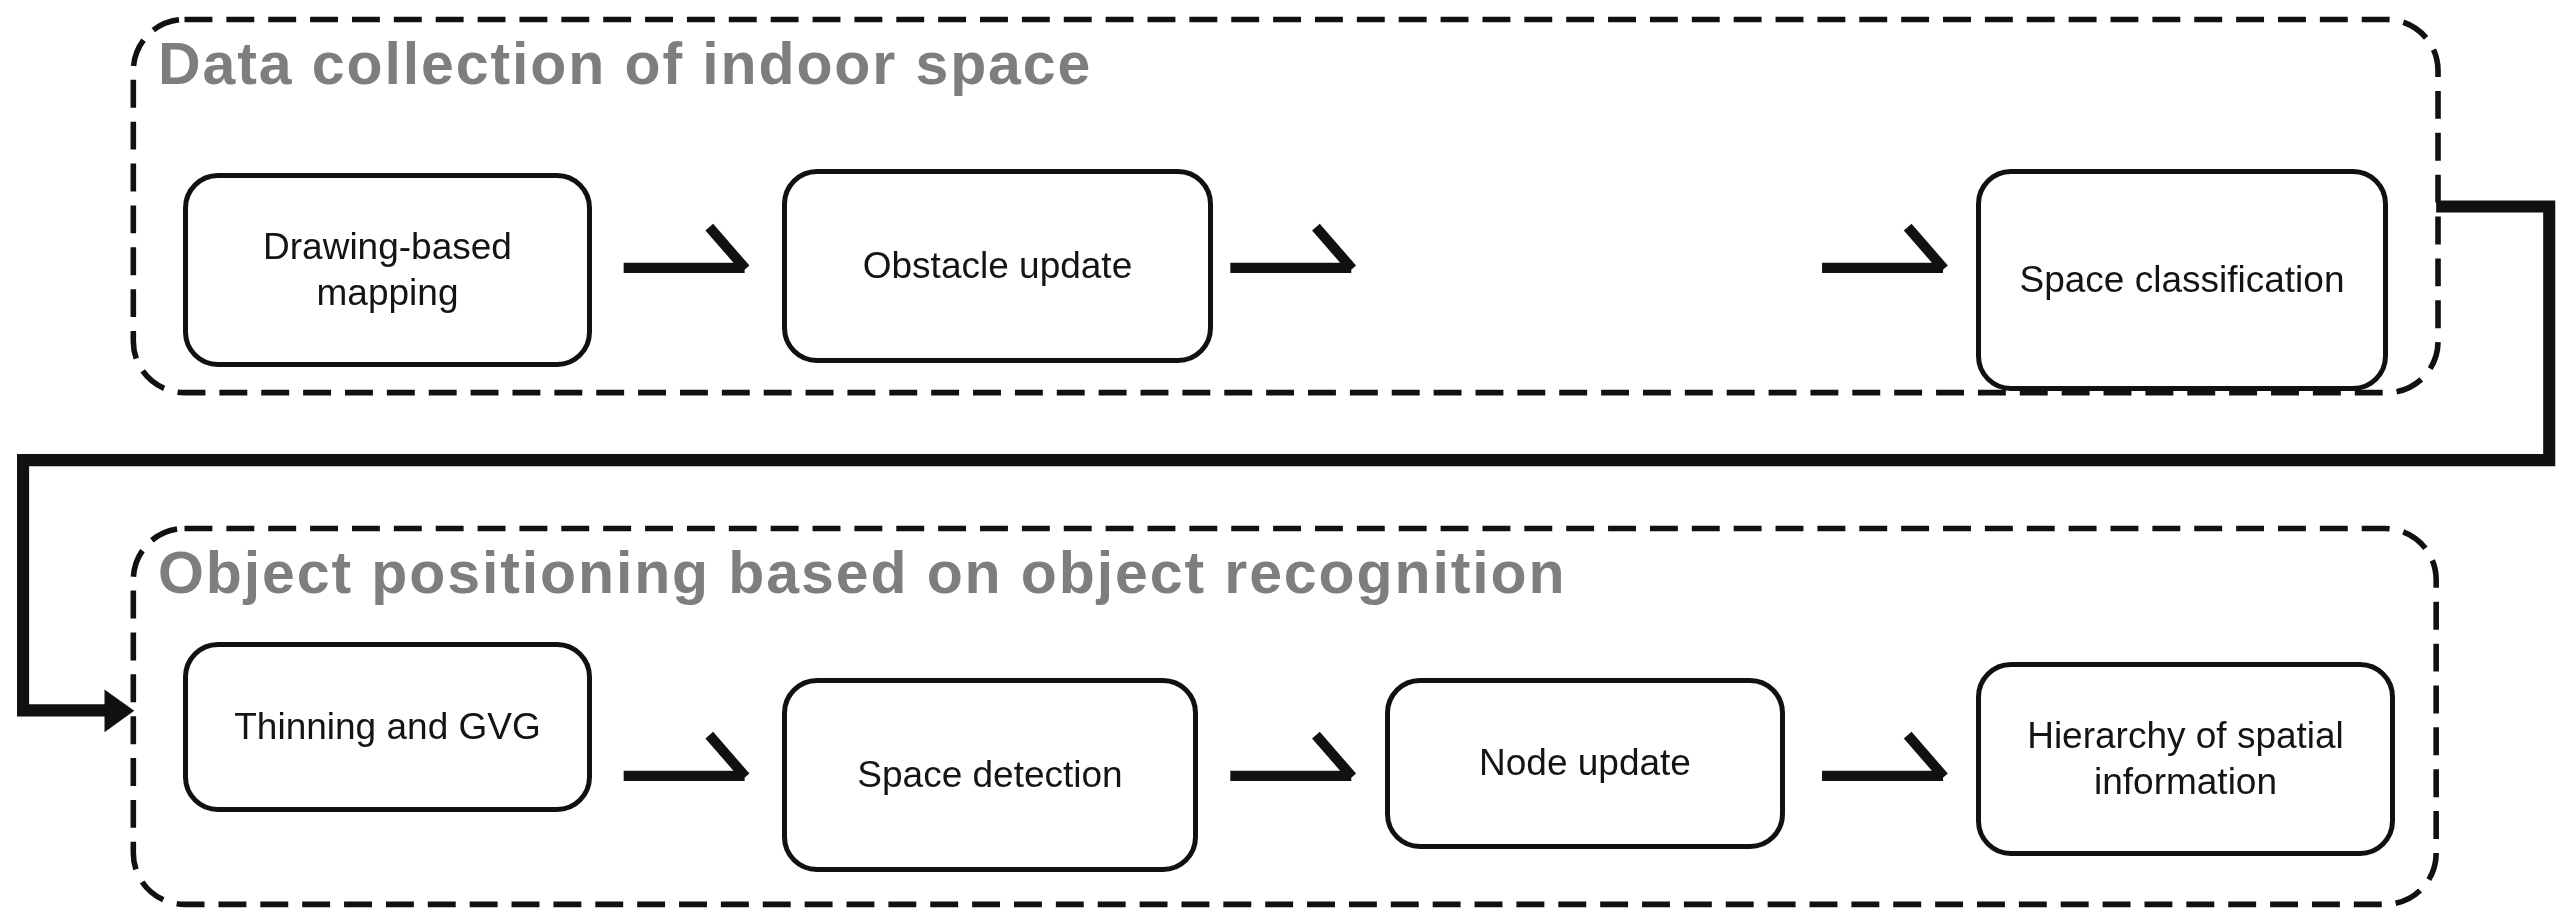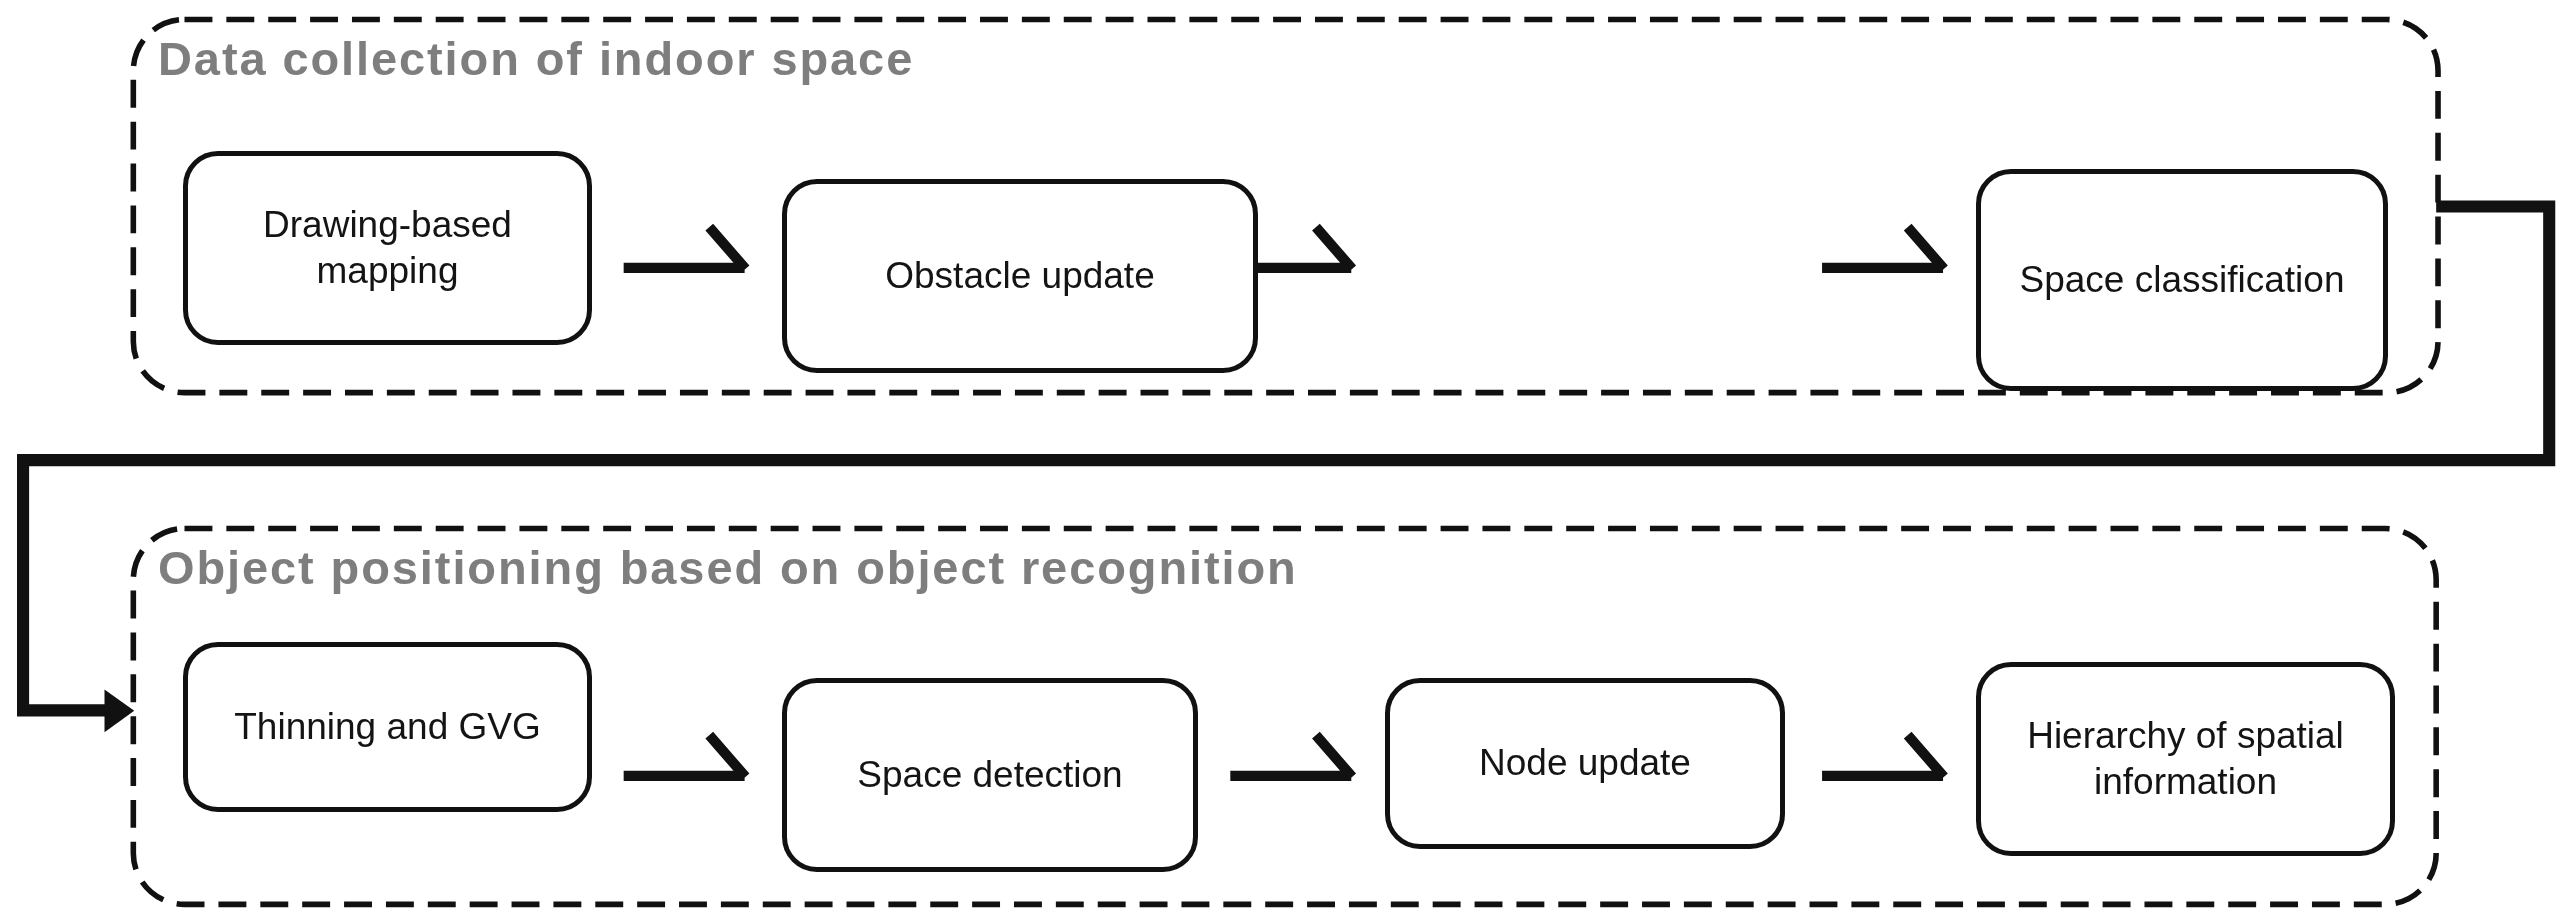--- a/index.html
+++ b/index.html
@@ -16,21 +16,21 @@
     overflow:hidden;
     font-family:"Liberation Sans", sans-serif;
   }
   .lines{position:absolute;left:0;top:0;width:2576px;height:923px;}
   .lines .group-border{fill:none;stroke:var(--line-black);stroke-width:6;stroke-dasharray:30 15;}
   .lines .arrow{fill:none;stroke:var(--line-black);stroke-width:11;}
   .lines .connector{fill:none;stroke:var(--line-black);stroke-width:13;stroke-linejoin:miter;}
   .lines .arrowhead{fill:var(--line-black);stroke:none;}
   .group-title{
     position:absolute;
-    font-size:47px;font-weight:bold;letter-spacing:1.9px;line-height:1.05;
+    font-size:59px;font-weight:bold;letter-spacing:1.9px;line-height:1.05;
     color:var(--title-gray);white-space:nowrap;
   }
   .node{
     position:absolute;
     background:#ffffff;
     border:5.6px solid var(--line-black);
     border-radius:35px;
     display:flex;align-items:center;justify-content:center;
     box-sizing:border-box;
     text-align:center;
@@ -59,24 +59,24 @@
     <path class="arrow" d="M1322 834 H1452 M1414 790 L1453 835"></path>
     <path class="arrow" d="M1958 834 H2088 M2050 790 L2089 835"></path>
 
     <path class="connector" d="M2618 222 H2739.5 V494.5 H24.5 V763.5 H114"></path>
     <polygon class="arrowhead" points="112,741 112,787 144,764"></polygon>
   </svg>
 
   <div class="group-title" style="left:158px;top:34px">Data collection of indoor space</div>
   <div class="group-title" style="left:158px;top:543px">Object positioning based on object recognition</div>
 
-  <div class="node" style="left:183px;top:151px;width:409px;height:194px">
+  <div class="node" style="left:183px;top:173px;width:409px;height:194px">
     <span class="node-label narrow">Drawing-based mapping</span>
   </div>
-  <div class="node" style="left:782px;top:179px;width:476px;height:194px">
+  <div class="node" style="left:782px;top:169px;width:431px;height:194px">
     <span class="node-label">Obstacle update</span>
   </div>
   <div class="node" style="left:1976px;top:169px;width:412px;height:222px">
     <span class="node-label">Space classification</span>
   </div>
 
   <div class="node" style="left:183px;top:642px;width:409px;height:170px">
     <span class="node-label">Thinning and GVG</span>
   </div>
   <div class="node" style="left:782px;top:678px;width:416px;height:194px">

